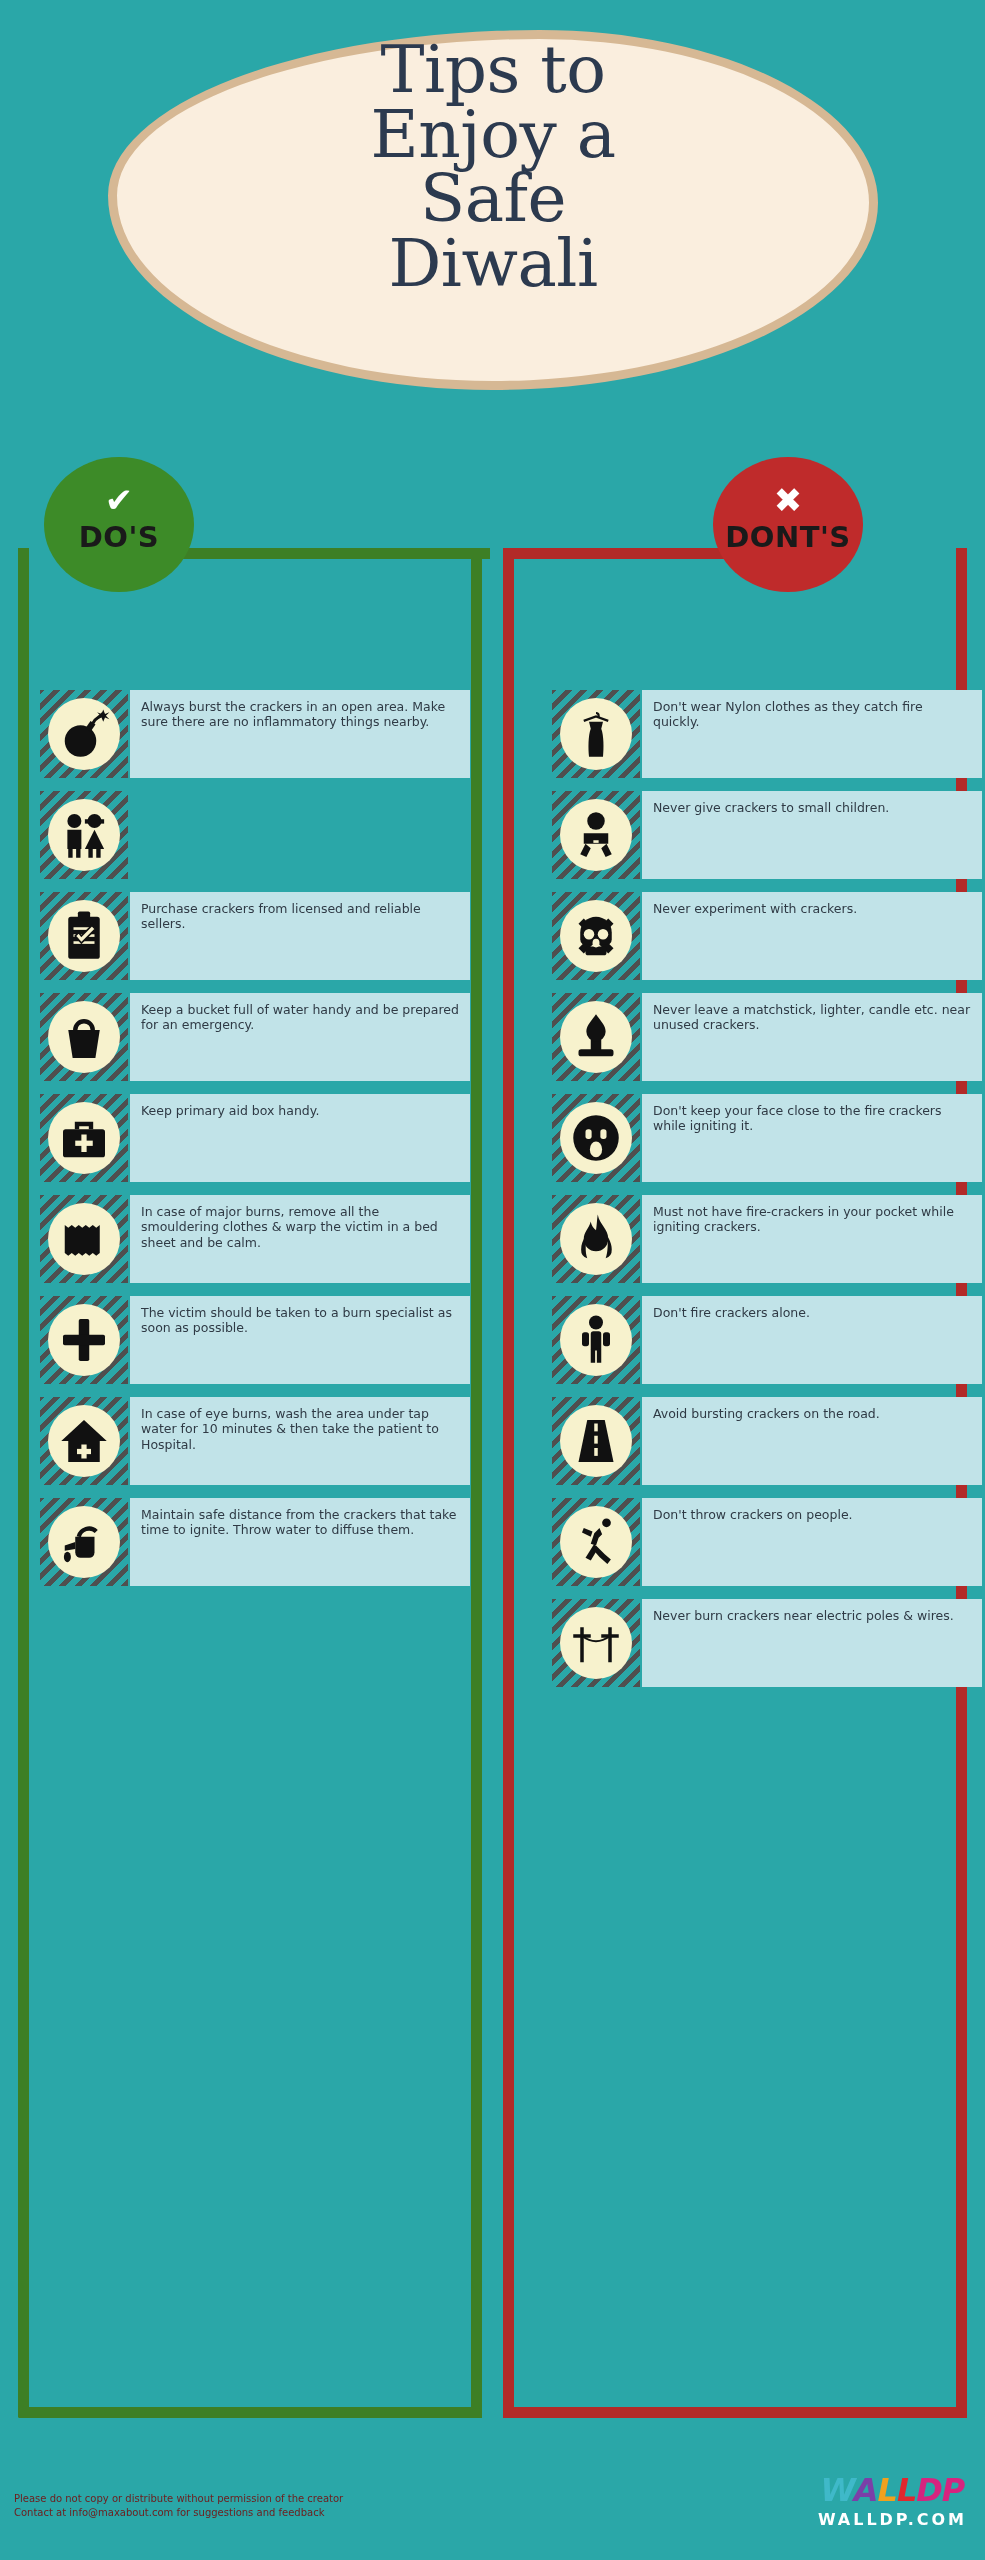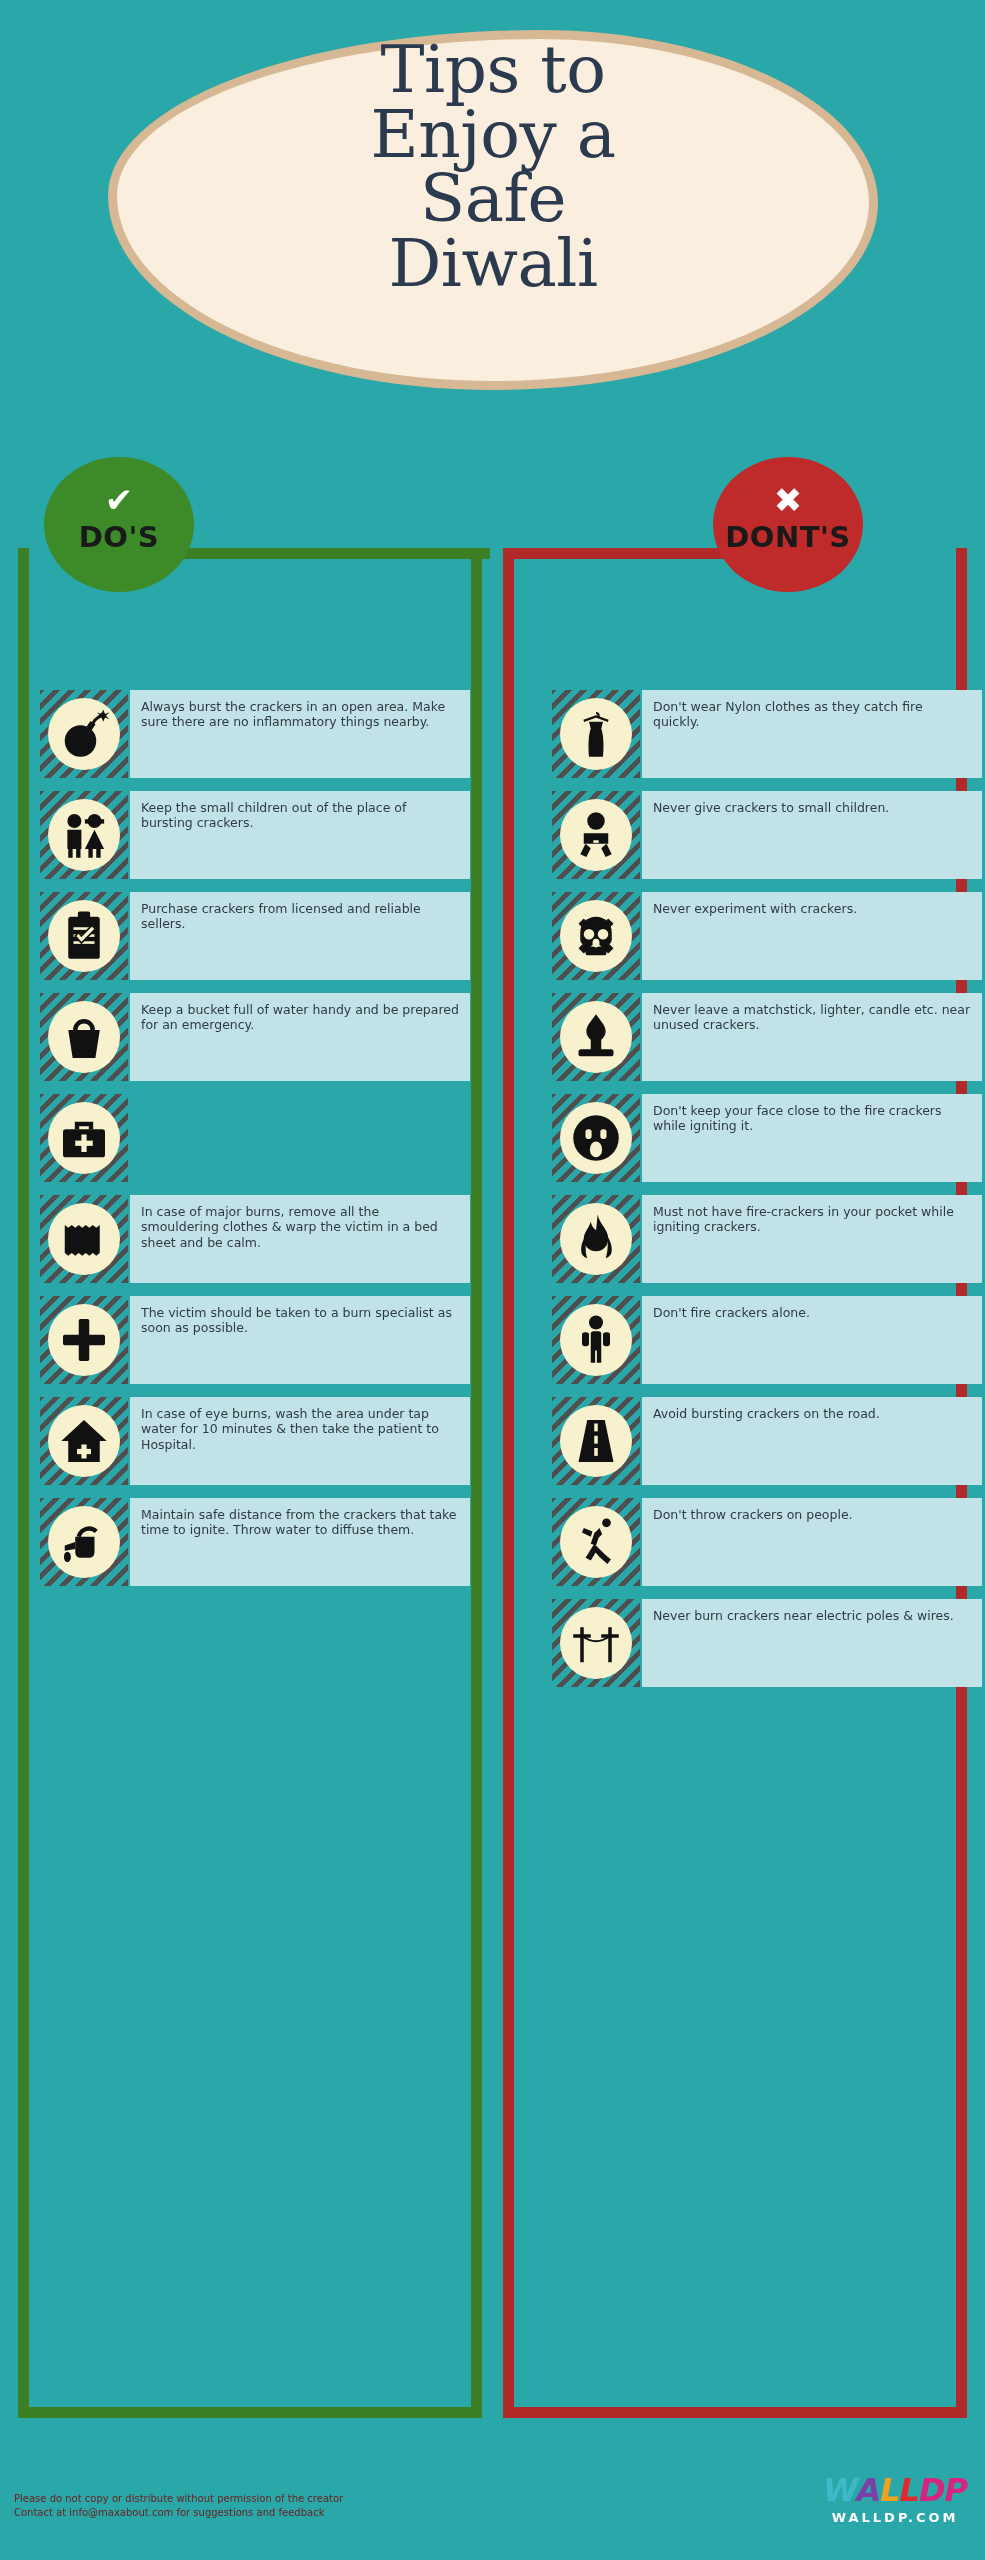--- a/index.html
+++ b/index.html
@@ -204,21 +204,21 @@
   }
   .brand-mark .c1 { color: #3fb9c9; }
   .brand-mark .c2 { color: #7b3fa8; }
   .brand-mark .c3 { color: #f0a11e; }
   .brand-mark .c4 { color: #e0282e; }
   .brand-mark .c5 { color: #d6247f; }
   .brand-url {
     color: #ffffff;
     font-family: "DejaVu Sans", sans-serif;
     font-weight: bold;
-    font-size: 13px;
+    font-size: 16px;
     letter-spacing: 3px;
     padding-top: 4px;
   }
 </style>
 </head>
 <body>
 
 <div id="poster">
 
   <div class="bracket bracket-green"></div>
@@ -265,21 +265,20 @@
               <rect x="23" y="48" width="5" height="10"></rect>
               <circle cx="44" cy="16" r="8"></circle>
               <rect x="33" y="14" width="5" height="5"></rect>
               <rect x="50" y="14" width="5" height="5"></rect>
               <path d="M44 26 l-11 22 h22 z"></path>
               <rect x="37" y="48" width="5" height="10"></rect>
               <rect x="46" y="48" width="5" height="10"></rect>
             </svg>
           </div>
         </div>
-        <div class="tip-text">Keep the small children out of the place of bursting crackers.</div>
       </div>
       <div class="tip-row">
         <div class="icon-box">
           <div class="icon-circle">
             <svg width="56" height="56" viewBox="0 0 64 64" fill="#111">
               <rect x="14" y="10" width="36" height="48" rx="3"></rect>
               <rect x="25" y="4" width="14" height="10" rx="2"></rect>
               <rect x="20" y="22" width="24" height="3" fill="#f7f2cd"></rect>
               <rect x="20" y="30" width="24" height="3" fill="#f7f2cd"></rect>
               <rect x="20" y="38" width="24" height="3" fill="#f7f2cd"></rect>
@@ -304,20 +303,21 @@
         <div class="icon-box">
           <div class="icon-circle">
             <svg width="56" height="56" viewBox="0 0 64 64" fill="#111">
               <rect x="8" y="22" width="48" height="32" rx="3"></rect>
               <path d="M24 22 v-6 h16 v6" fill="none" stroke="#111" stroke-width="5"></path>
               <rect x="29" y="28" width="6" height="20" fill="#f7f2cd"></rect>
               <rect x="22" y="35" width="20" height="6" fill="#f7f2cd"></rect>
             </svg>
           </div>
         </div>
+        <div class="tip-text">Keep primary aid box handy.</div>
       </div>
       <div class="tip-row">
         <div class="icon-box">
           <div class="icon-circle">
             <svg width="56" height="56" viewBox="0 0 64 64" fill="#111">
               <path d="M10 16 l4 3 l4 -3 l4 3 l4 -3 l4 3 l4 -3 l4 3 l4 -3 l4 3 l4 -3 v32 l-4 3 l-4 -3 l-4 3 l-4 -3 l-4 3 l-4 -3 l-4 3 l-4 -3 l-4 3 l-4 -3 z"></path>
             </svg>
           </div>
         </div>
         <div class="tip-text">In case of major burns, remove all the smouldering clothes &amp; warp the victim in a bed sheet and be calm.</div>

